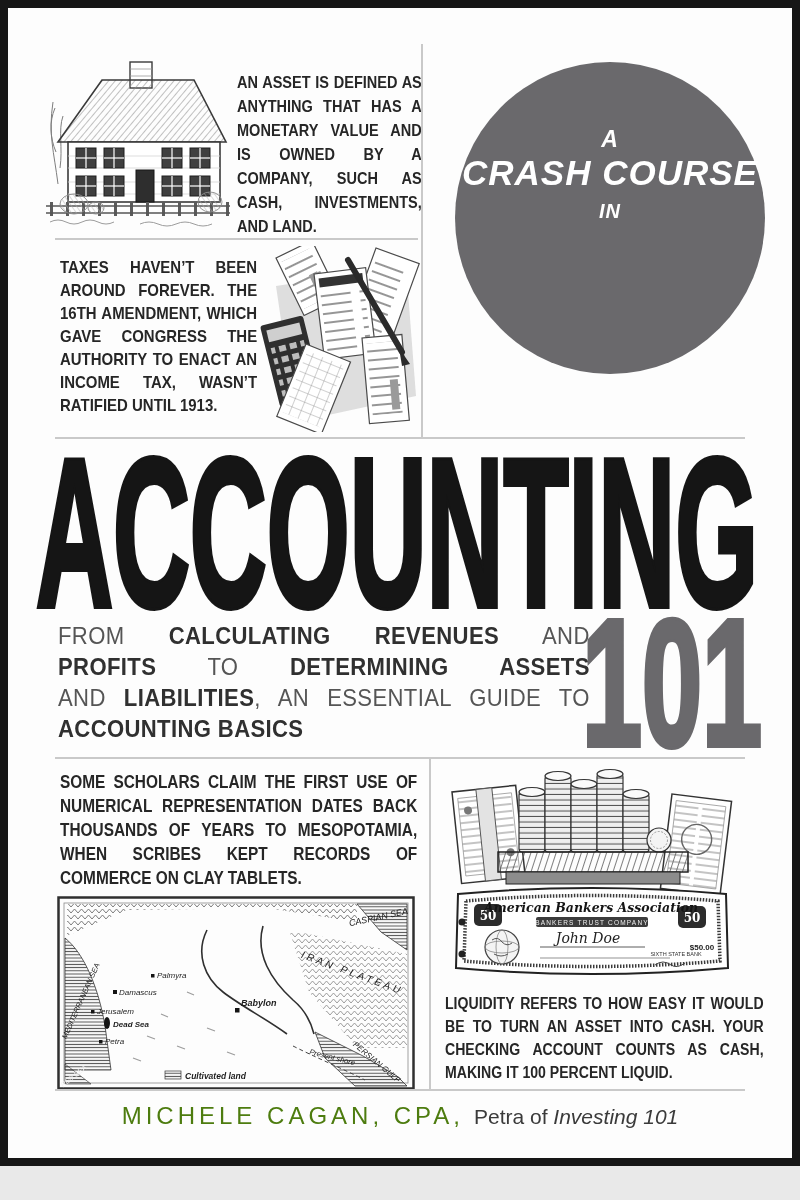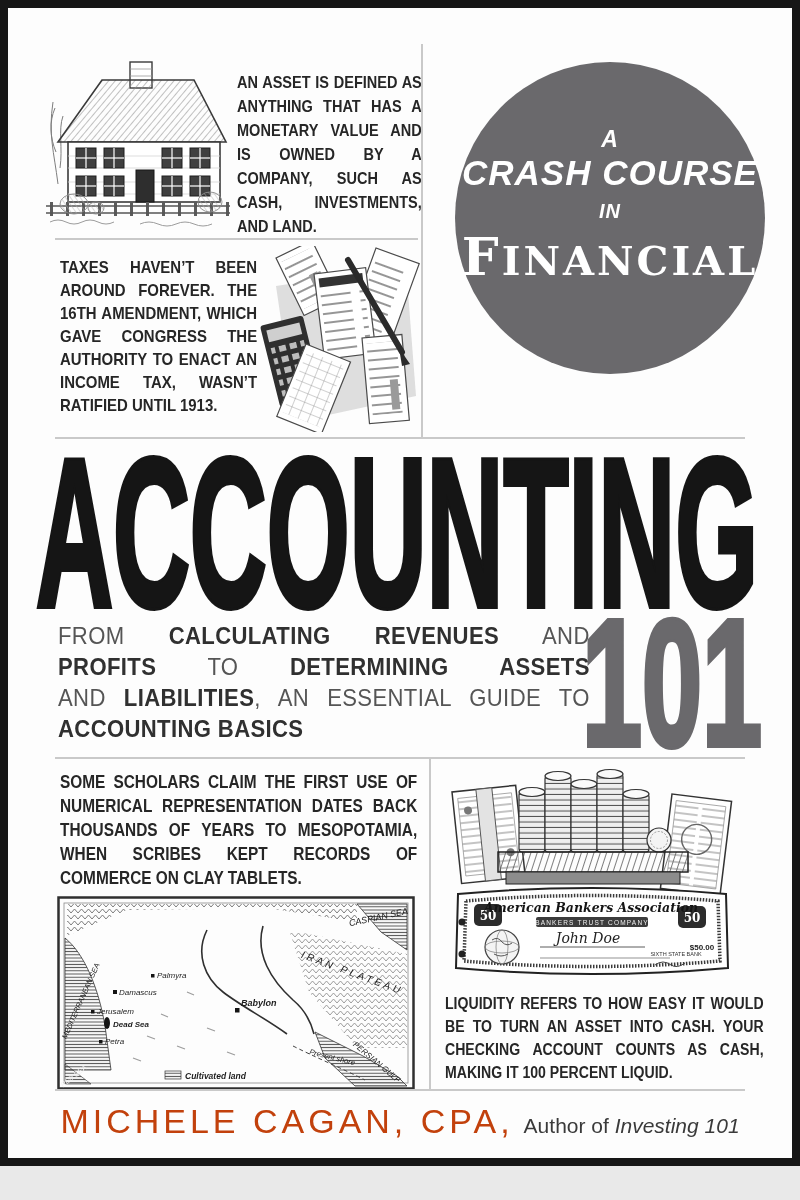--- a/index.html
+++ b/index.html
@@ -32,21 +32,21 @@
   
   #subtitle{position:absolute;left:58px;top:620px;width:578px;
             transform:scaleX(0.92);transform-origin:0 0;}
   .sub-line{font-size:24px;line-height:31px;color:#555;letter-spacing:0.4px;
             text-align:justify;text-align-last:justify;white-space:nowrap;}
   .sub-line:last-child{text-align-last:left;}
   .sub-line .sb{font-weight:700;color:#303030;}
   
   #author-row{position:absolute;left:55px;top:1102px;width:690px;height:54px;
               display:flex;justify-content:center;align-items:baseline;gap:10px;}
-  #author-name{font-size:34px;letter-spacing:4px;color:#c2410c;font-weight:400;}
+  #author-name{font-size:24px;letter-spacing:4px;color:#4d7c0f;font-weight:400;}
   #author-byline{font-size:21px;color:#3a3a3a;}
   #author-byline em{}
   svg text{font-family:"Liberation Sans",sans-serif;}
   .ser{font-family:"DejaVu Serif",serif;}
 </style>
 </head>
 <body>
 
 <div class="cover">
   <div class="frame"></div>
@@ -145,21 +145,20 @@
       <rect x="24" y="44" width="8" height="30" fill="#9a9a9a"></rect>
     </g>
     <line x1="92" y1="14" x2="146" y2="106" stroke="#2b2b2b" stroke-width="6" stroke-linecap="round"></line>
     <polygon points="143,102 154,118 146,120" fill="#2b2b2b"></polygon>
   </svg>
 
   <div class="badge">
     <span class="it badge-a">A</span>
     <span class="it badge-cc">CRASH COURSE</span>
     <span class="it badge-in">IN</span>
-    <span class="deco badge-fin">Financial</span>
   </div>
 
   <div class="divider" style="left:55px;top:437px;width:690px;height:2px;"></div>
 
   <svg id="title-svg" viewBox="0 0 728 166">
     <text x="0" y="158" font-size="212" font-weight="bold" fill="#151515" stroke="#151515" stroke-width="6" paint-order="stroke" textLength="722" lengthAdjust="spacingAndGlyphs">ACCOUNTING</text>
   </svg>
 
   <div id="subtitle">
       <div class="sub-line"><span>FROM </span><span class="sb">CALCULATING REVENUES</span><span> AND</span></div>
@@ -291,15 +290,15 @@
     <text x="236" y="194" font-size="5.5" fill="#333" text-anchor="middle">SIXTH STATE BANK</text>
     <path d="M215,203 q8,-6 16,0 q6,4 14,-2" stroke="#444" stroke-width="1" fill="none"></path>
   </svg>
 
   <div class="cap" id="cap-liquidity">LIQUIDITY REFERS TO HOW EASY IT WOULD BE TO TURN AN ASSET INTO CASH. YOUR CHECKING ACCOUNT COUNTS AS CASH, MAKING IT 100 PERCENT LIQUID.</div>
 
   <div class="divider" style="left:55px;top:1089px;width:690px;height:2px;"></div>
 
   <div id="author-row">
     <span id="author-name">MICHELE CAGAN, CPA,</span>
-    <span id="author-byline"><span>Author of </span><em>Investing 101</em></span>
+    <span id="author-byline"><span>Petra of </span><em>Investing 101</em></span>
   </div>
 </div>
 
 </body></html>

